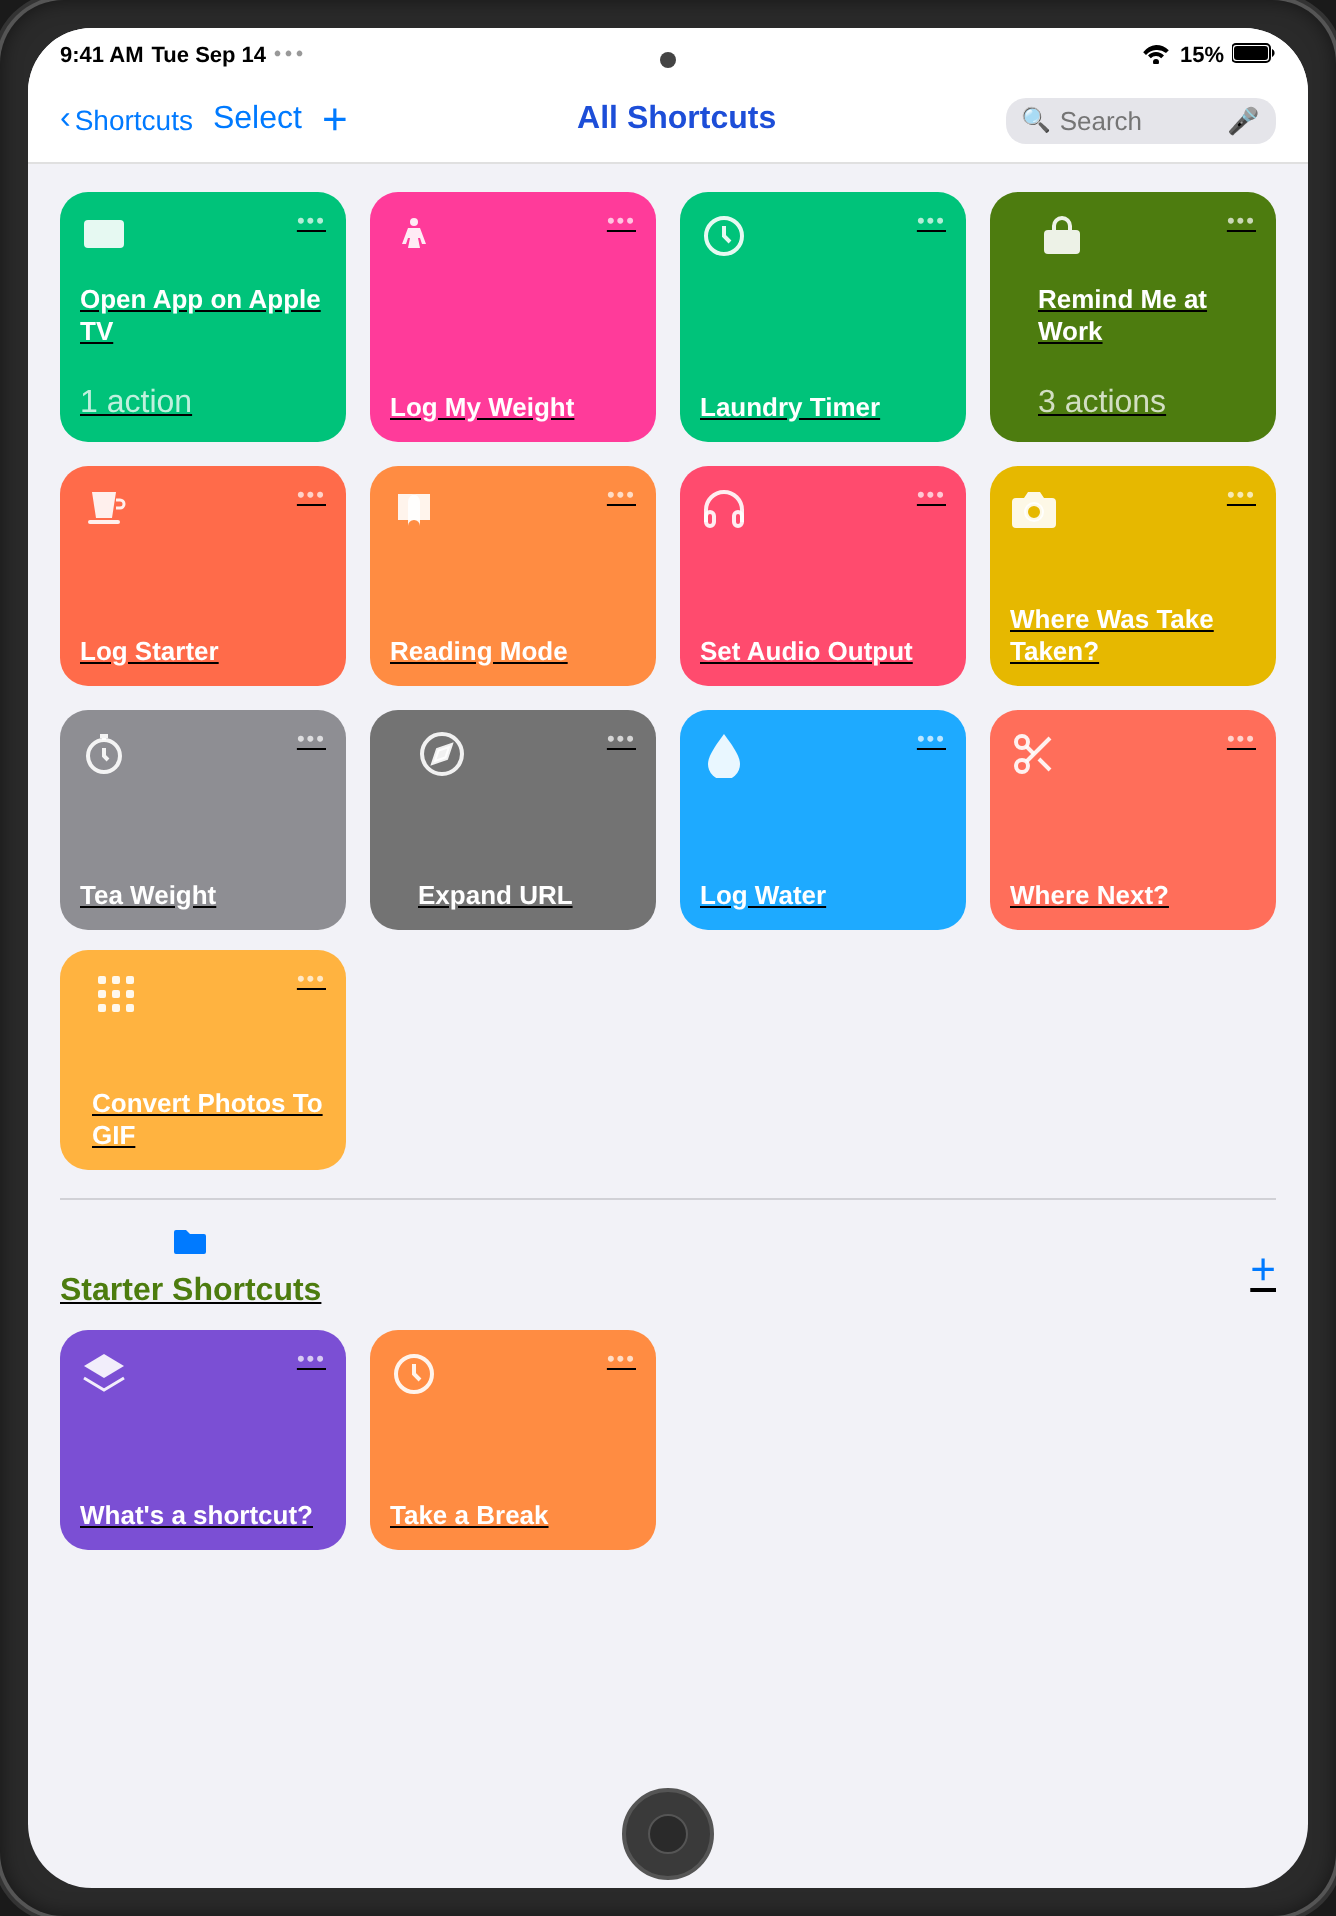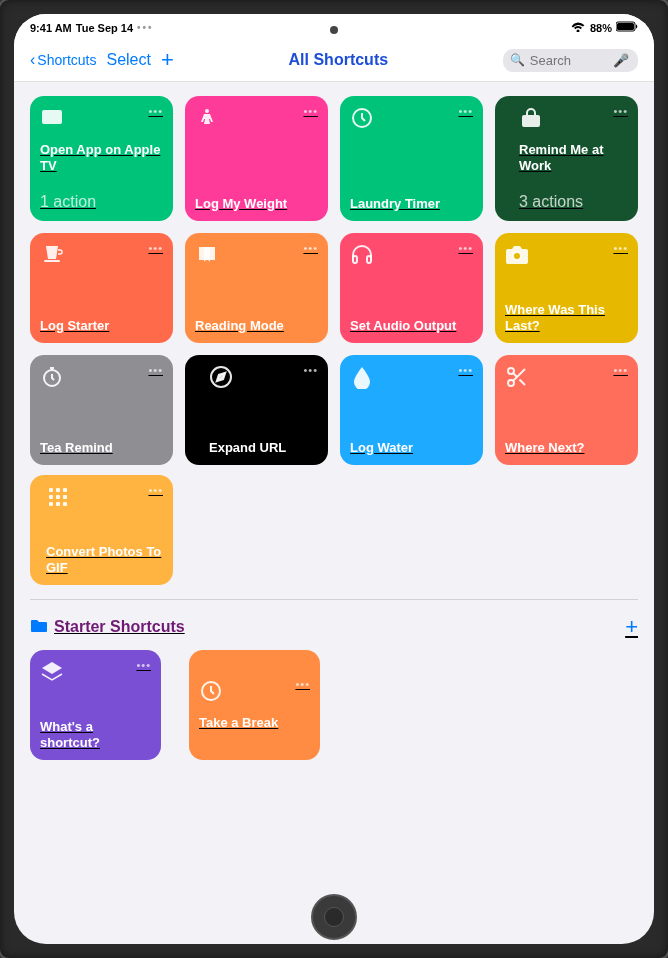--- a/index.html
+++ b/index.html
@@ -10,21 +10,21 @@
       justify-content: center;
       align-items: center;
       min-height: 100vh;
       font-family: -apple-system, BlinkMacSystemFont, 'Helvetica Neue', sans-serif;
     }
 
     .device {
       width: 668px;
       height: 958px;
       background: #2a2a2a;
-      border-radius: 9px;
+      border-radius: 32px;
       padding: 14px;
       position: relative;
       box-shadow: 0 0 0 2px #555, 0 0 0 4px #333, inset 0 0 10px rgba(0,0,0,0.5);
     }
 
     .screen {
       width: 100%;
       height: 100%;
       background: #f2f2f7;
       border-radius: 32px;
@@ -186,21 +186,22 @@
       margin-bottom: 10px;
       margin-top: 6px;
     }
 
     .section-title {
       display: flex;
       align-items: center;
       gap: 6px;
       font-size: 16px;
       font-weight: 600;
-      color: #701a75;
+      color: #4d7c0f;
+      flex-direction: column;
     }
 
     .section-icon { font-size: 14px; }
 
     .section-add {
       color: #007aff;
       font-size: 22px;
       font-weight: 300;
       cursor: pointer;
     }
@@ -209,21 +210,21 @@
     .shortcuts-grid {
       display: grid;
       grid-template-columns: repeat(4, 1fr);
       gap: 12px;
       margin-bottom: 10px;
     }
 
     .starter-grid {
       display: grid;
       grid-template-columns: repeat(4, 1fr);
-      gap: 28px;
+      gap: 12px;
     }
 
     
     .shortcut-card {
       border-radius: 14px;
       padding: 10px;
       position: relative;
       cursor: pointer;
       min-height: 110px;
       display: flex;
@@ -293,21 +294,21 @@
         <span>9:41 AM</span>
         <span>Tue Sep 14</span>
         <span style="letter-spacing:2px; font-size:10px; color:#999">•••</span>
       </div>
       <div class="status-right">
         <span style="font-size:13px;">
           <svg width="16" height="12" viewBox="0 0 16 12">
               <path d="M8 9.5a1.5 1.5 0 110 3 1.5 1.5 0 010-3zm0-3.5a5.5 5.5 0 014 1.75l-1.4 1.4A3.5 3.5 0 008 8a3.5 3.5 0 00-2.6 1.15L4 7.75A5.5 5.5 0 018 6zm0-3.5a9 9 0 016.4 2.65l-1.4 1.4A7 7 0 008 5a7 7 0 00-5 2.55l-1.4-1.4A9 9 0 018 2.5z" fill="#000"></path>
             </svg>
         </span>
-        <span style="font-size:11px; font-weight:600;">88%</span>
+        <span style="font-size:11px; font-weight:600;">15%</span>
         <span>
           <svg width="22" height="11" viewBox="0 0 22 11">
               <rect x="0" y="1" width="19" height="9" rx="2" fill="none" stroke="#000" stroke-width="1"></rect>
               <rect x="1" y="2" width="17" height="7" rx="1.5" fill="#000"></rect>
               <path d="M20 3.5v4c.8-.4 1.3-1.1 1.3-2S20.8 3.9 20 3.5z" fill="#000"></path>
             </svg>
         </span>
       </div>
     </div>
 
@@ -374,21 +375,21 @@
                   <path d="M12 7v5l3 3"></path>
                 </svg>
             </span>
             <span class="card-more dots" style="color:rgba(255,255,255,0.7); font-size:10px; letter-spacing:1px;"></span>
           </div>
           <div class="card-bottom">
             <div class="card-title">Laundry Timer</div>
           </div>
         </div>
 
-        <div class="shortcut-card" style="background: #14532d; padding-left: 24px;">
+        <div class="shortcut-card" style="background: #4d7c0f; padding-left: 24px;">
           <div class="card-top">
             <span class="card-icon">
               <svg width="24" height="24" viewBox="0 0 24 24" fill="rgba(255,255,255,0.9)">
                   <rect x="3" y="9" width="18" height="12" rx="2"></rect>
                   <path d="M8 9V7a4 4 0 018 0v2" fill="none" stroke="rgba(255,255,255,0.9)" stroke-width="2"></path>
                 </svg>
             </span>
             <span class="card-more dots" style="color:rgba(255,255,255,0.7); font-size:10px; letter-spacing:1px;"></span>
           </div>
           <div class="card-bottom">
@@ -447,40 +448,40 @@
           <div class="card-top">
             <span class="card-icon">
               <svg width="24" height="24" viewBox="0 0 24 24" fill="rgba(255,255,255,0.9)">
                   <path d="M23 19a2 2 0 01-2 2H3a2 2 0 01-2-2V8a2 2 0 012-2h4l2-3h6l2 3h4a2 2 0 012 2z"></path>
                   <circle cx="12" cy="13" r="4" fill="#e6b800" stroke="rgba(255,255,255,0.9)" stroke-width="2"></circle>
                 </svg>
             </span>
             <span class="card-more dots" style="color:rgba(255,255,255,0.7); font-size:10px; letter-spacing:1px;"></span>
           </div>
           <div class="card-bottom">
-            <div class="card-title">Where Was This Last?</div>
+            <div class="card-title">Where Was Take Taken?</div>
           </div>
         </div>
 
         <div class="shortcut-card" style="background: #8e8e93;">
           <div class="card-top">
             <span class="card-icon">
               <svg width="24" height="24" viewBox="0 0 24 24" fill="none" stroke="rgba(255,255,255,0.9)" stroke-width="2">
                   <circle cx="12" cy="13" r="8"></circle>
                   <path d="M12 9v4l2 2M12 5V3M10 3h4"></path>
                 </svg>
             </span>
             <span class="card-more dots" style="color:rgba(255,255,255,0.7); font-size:10px; letter-spacing:1px;"></span>
           </div>
           <div class="card-bottom">
-            <div class="card-title">Tea Remind</div>
-          </div>
-        </div>
-
-        <div class="shortcut-card" style="background: #000000; padding-left: 24px;">
+            <div class="card-title">Tea Weight</div>
+          </div>
+        </div>
+
+        <div class="shortcut-card" style="background: #737373; padding-left: 24px;">
           <div class="card-top">
             <span class="card-icon">
               <svg width="24" height="24" viewBox="0 0 24 24" fill="none" stroke="rgba(255,255,255,0.9)" stroke-width="2">
                   <circle cx="12" cy="12" r="10"></circle>
                   <polygon points="16.24 7.76 14.12 14.12 7.76 16.24 9.88 9.88 16.24 7.76" fill="rgba(255,255,255,0.9)"></polygon>
                 </svg>
             </span>
             <span class="card-more dots" style="color:rgba(255,255,255,0.7); font-size:10px; letter-spacing:1px;"></span>
           </div>
           <div class="card-bottom">
@@ -570,21 +571,21 @@
                   <polyline points="2 14 12 20 22 14" fill="none" stroke="rgba(255,255,255,0.9)" stroke-width="1.5"></polyline>
                 </svg>
             </span>
             <span class="card-more dots" style="color:rgba(255,255,255,0.7); font-size:10px; letter-spacing:1px;"></span>
           </div>
           <div class="card-bottom">
             <div class="card-title">What's a shortcut?</div>
           </div>
         </div>
 
-        <div class="shortcut-card" style="background: #ff8c42; justify-content: center;">
+        <div class="shortcut-card" style="background: #ff8c42;">
           <div class="card-top">
             <span class="card-icon">
               <svg width="24" height="24" viewBox="0 0 24 24" fill="none" stroke="rgba(255,255,255,0.9)" stroke-width="2">
                   <circle cx="12" cy="12" r="9"></circle>
                   <path d="M12 7v5l3 3"></path>
                 </svg>
             </span>
             <span class="card-more dots" style="color:rgba(255,255,255,0.7); font-size:10px; letter-spacing:1px;"></span>
           </div>
           <div class="card-bottom">

